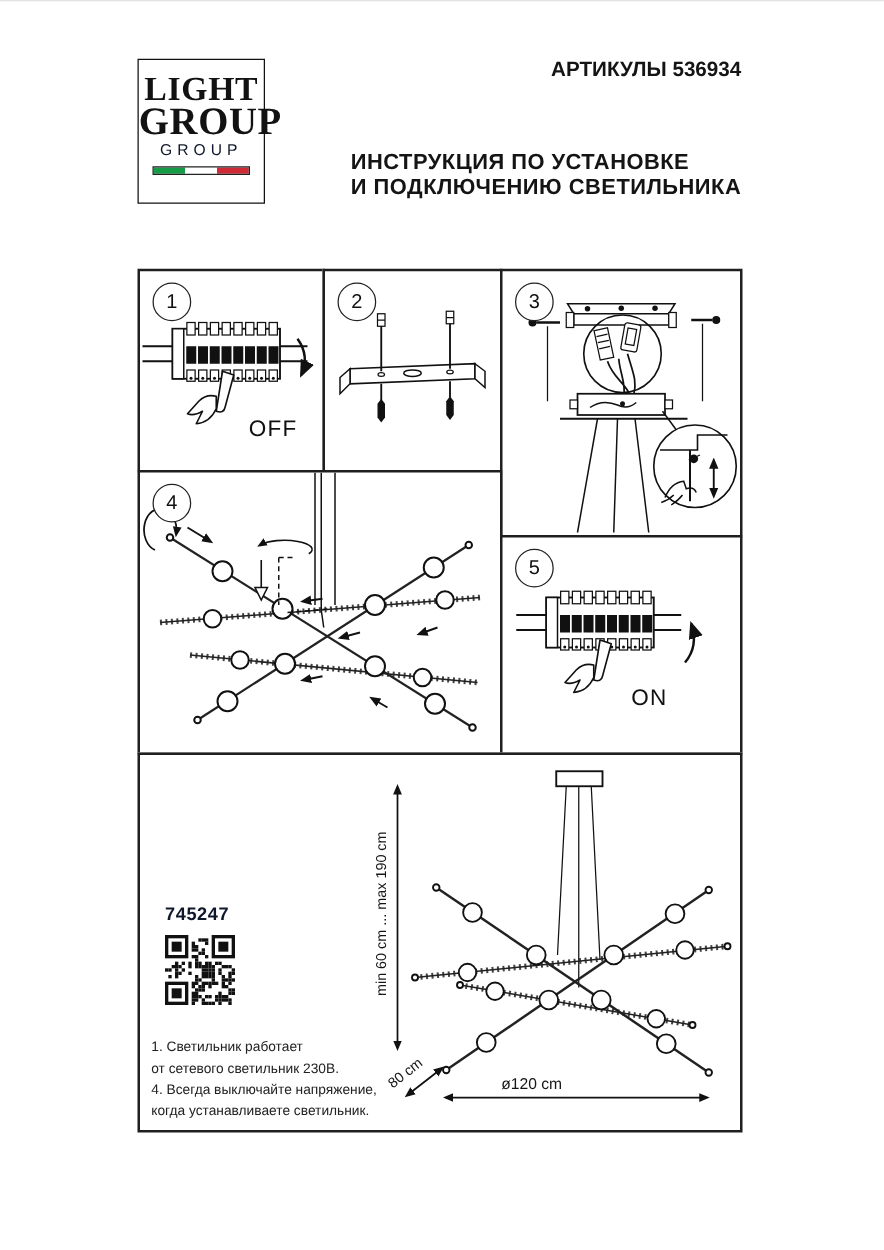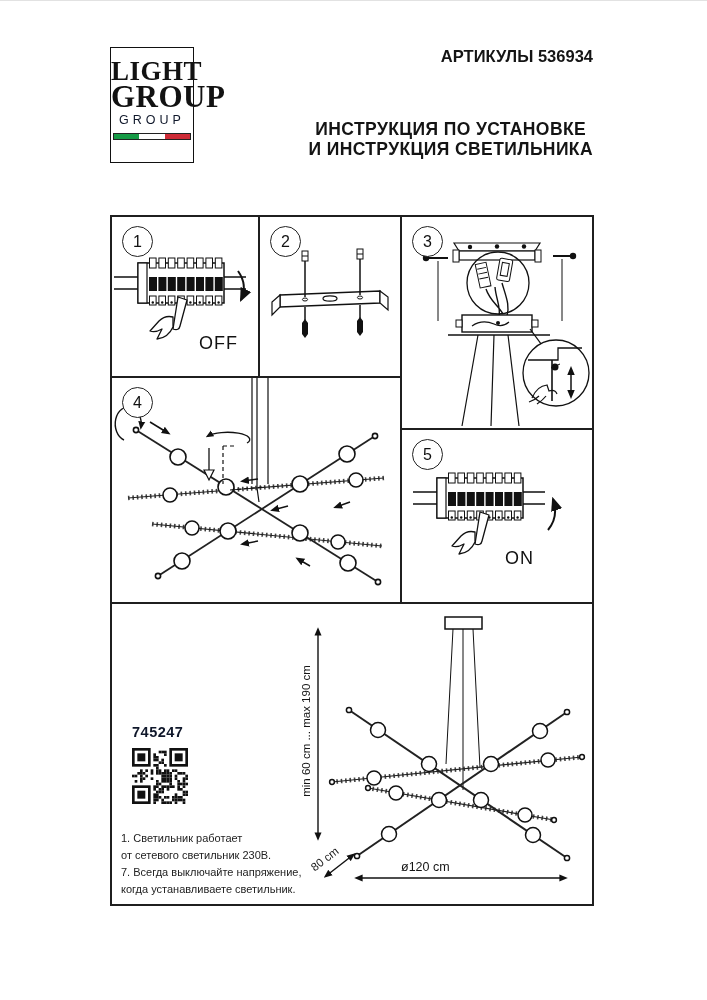--- a/index.html
+++ b/index.html
@@ -3,32 +3,32 @@
 <meta charset="utf-8">
 <style>
   html,body{margin:0;padding:0;}
   body{
     width:707px;height:1000px;background:#fff;position:relative;
     font-family:"Liberation Sans",sans-serif;color:#1a1a1a;overflow:hidden;
   }
   body::before{content:"";position:absolute;top:0;left:0;right:0;height:1px;background:#e2e2e2;}
   
   .logo{
-    position:absolute;left:110px;top:47px;width:84px;height:116px;
+    position:absolute;left:110px;top:47px;width:102px;height:116px;
     border:1.6px solid #111;box-sizing:border-box;text-align:center;padding-top:11px;background:#fff;
   }
   .logo-light{font-family:"Liberation Serif",serif;font-weight:bold;font-size:27px;line-height:25px;letter-spacing:.5px;color:#121212;}
   .logo-star{font-family:"Liberation Serif",serif;font-weight:bold;font-size:31px;line-height:26px;letter-spacing:.5px;color:#121212;}
   .logo-group{font-size:12.5px;letter-spacing:4px;line-height:17px;margin-top:2px;color:#0f172a;}
   .logo-flag{
     width:78px;height:7px;margin:4px auto 0;border:1px solid #222;box-sizing:border-box;
     background:linear-gradient(90deg,var(--flag-green,#169b46) 0 33.3%,#fff 33.3% 66.6%,var(--flag-red,#ce2b37) 66.6% 100%);
   }
   .hdr-ids{position:absolute;top:44px;right:114px;text-align:right;font-weight:bold;font-size:16.5px;line-height:25px;color:#141414;}
-  .hdr-title{position:absolute;top:120px;right:114px;text-align:center;font-weight:bold;font-size:17.5px;line-height:19.5px;letter-spacing:.4px;color:#141414;}
+  .hdr-title{position:absolute;top:120px;right:114px;text-align:left;font-weight:bold;font-size:17.5px;line-height:19.5px;letter-spacing:.4px;color:#141414;}
   
   .panel{position:absolute;border:2px solid #1f1f1f;background:#fff;box-sizing:border-box;}
   .badge{
     position:absolute;left:10px;top:9px;width:29px;height:29px;border:1.6px solid #222;border-radius:50%;
     display:flex;align-items:center;justify-content:center;font-size:16px;color:#111;background:#fff;
   }
   svg.diag{position:absolute;left:0;top:0;}
   
   .article-no{position:absolute;left:20px;top:120px;font-size:14.5px;font-weight:bold;letter-spacing:.5px;color:#0f172a;}
   #qr{position:absolute;left:20px;top:144px;}
@@ -49,21 +49,21 @@
   <div class="logo-star">GROUP</div>
   <div class="logo-group">GROUP</div>
   <div class="logo-flag"></div>
 </div>
 
 <div class="hdr-ids">
   <div>АРТИКУЛЫ 536934</div>
 </div>
 <div class="hdr-title">
   <div>ИНСТРУКЦИЯ ПО УСТАНОВКЕ</div>
-  <div>И ИНСТРУКЦИЯ СВЕТИЛЬНИКА</div>
+  <div>И ПОДКЛЮЧЕНИЮ СВЕТИЛЬНИКА</div>
 </div>
 
 <div class="panel" style="left:110px;top:215px;width:150px;height:163px">
   <svg class="diag" width="146" height="159" viewBox="0 0 146 159">
     <defs>
         <marker id="m1" markerWidth="7" markerHeight="7" refX="5" refY="2.5" orient="auto" viewBox="0 0 6 5">
           <path d="M0,0 L6,2.5 L0,5 Z" fill="#111"></path>
         </marker>
       </defs>
     <g transform="translate(16,44)">
@@ -478,19 +478,19 @@
       <rect x="29.333333333333332" y="53.33333333333333" width="2.6666666666666665" height="2.6666666666666665" fill="#111"></rect>
       <rect x="32" y="53.33333333333333" width="2.6666666666666665" height="2.6666666666666665" fill="#111"></rect>
       <rect x="34.666666666666664" y="53.33333333333333" width="2.6666666666666665" height="2.6666666666666665" fill="#111"></rect>
       <rect x="37.33333333333333" y="53.33333333333333" width="2.6666666666666665" height="2.6666666666666665" fill="#111"></rect>
       <rect x="42.666666666666664" y="53.33333333333333" width="2.6666666666666665" height="2.6666666666666665" fill="#111"></rect>
       <rect x="50.666666666666664" y="53.33333333333333" width="2.6666666666666665" height="2.6666666666666665" fill="#111"></rect>
     </svg>
   <div class="notes">
     <div>1. Светильник работает</div>
     <div>от сетевого светильник 230В.</div>
-    <div>7. Всегда выключайте напряжение,</div>
+    <div>4. Всегда выключайте напряжение,</div>
     <div>когда устанавливаете светильник.</div>
   </div>
   <div class="vlabel">min 60 cm ... max 190 cm</div>
   <div class="d80">80 cm</div>
   <div class="d120">ø120 cm</div>
 </div>
 
 </body></html>

